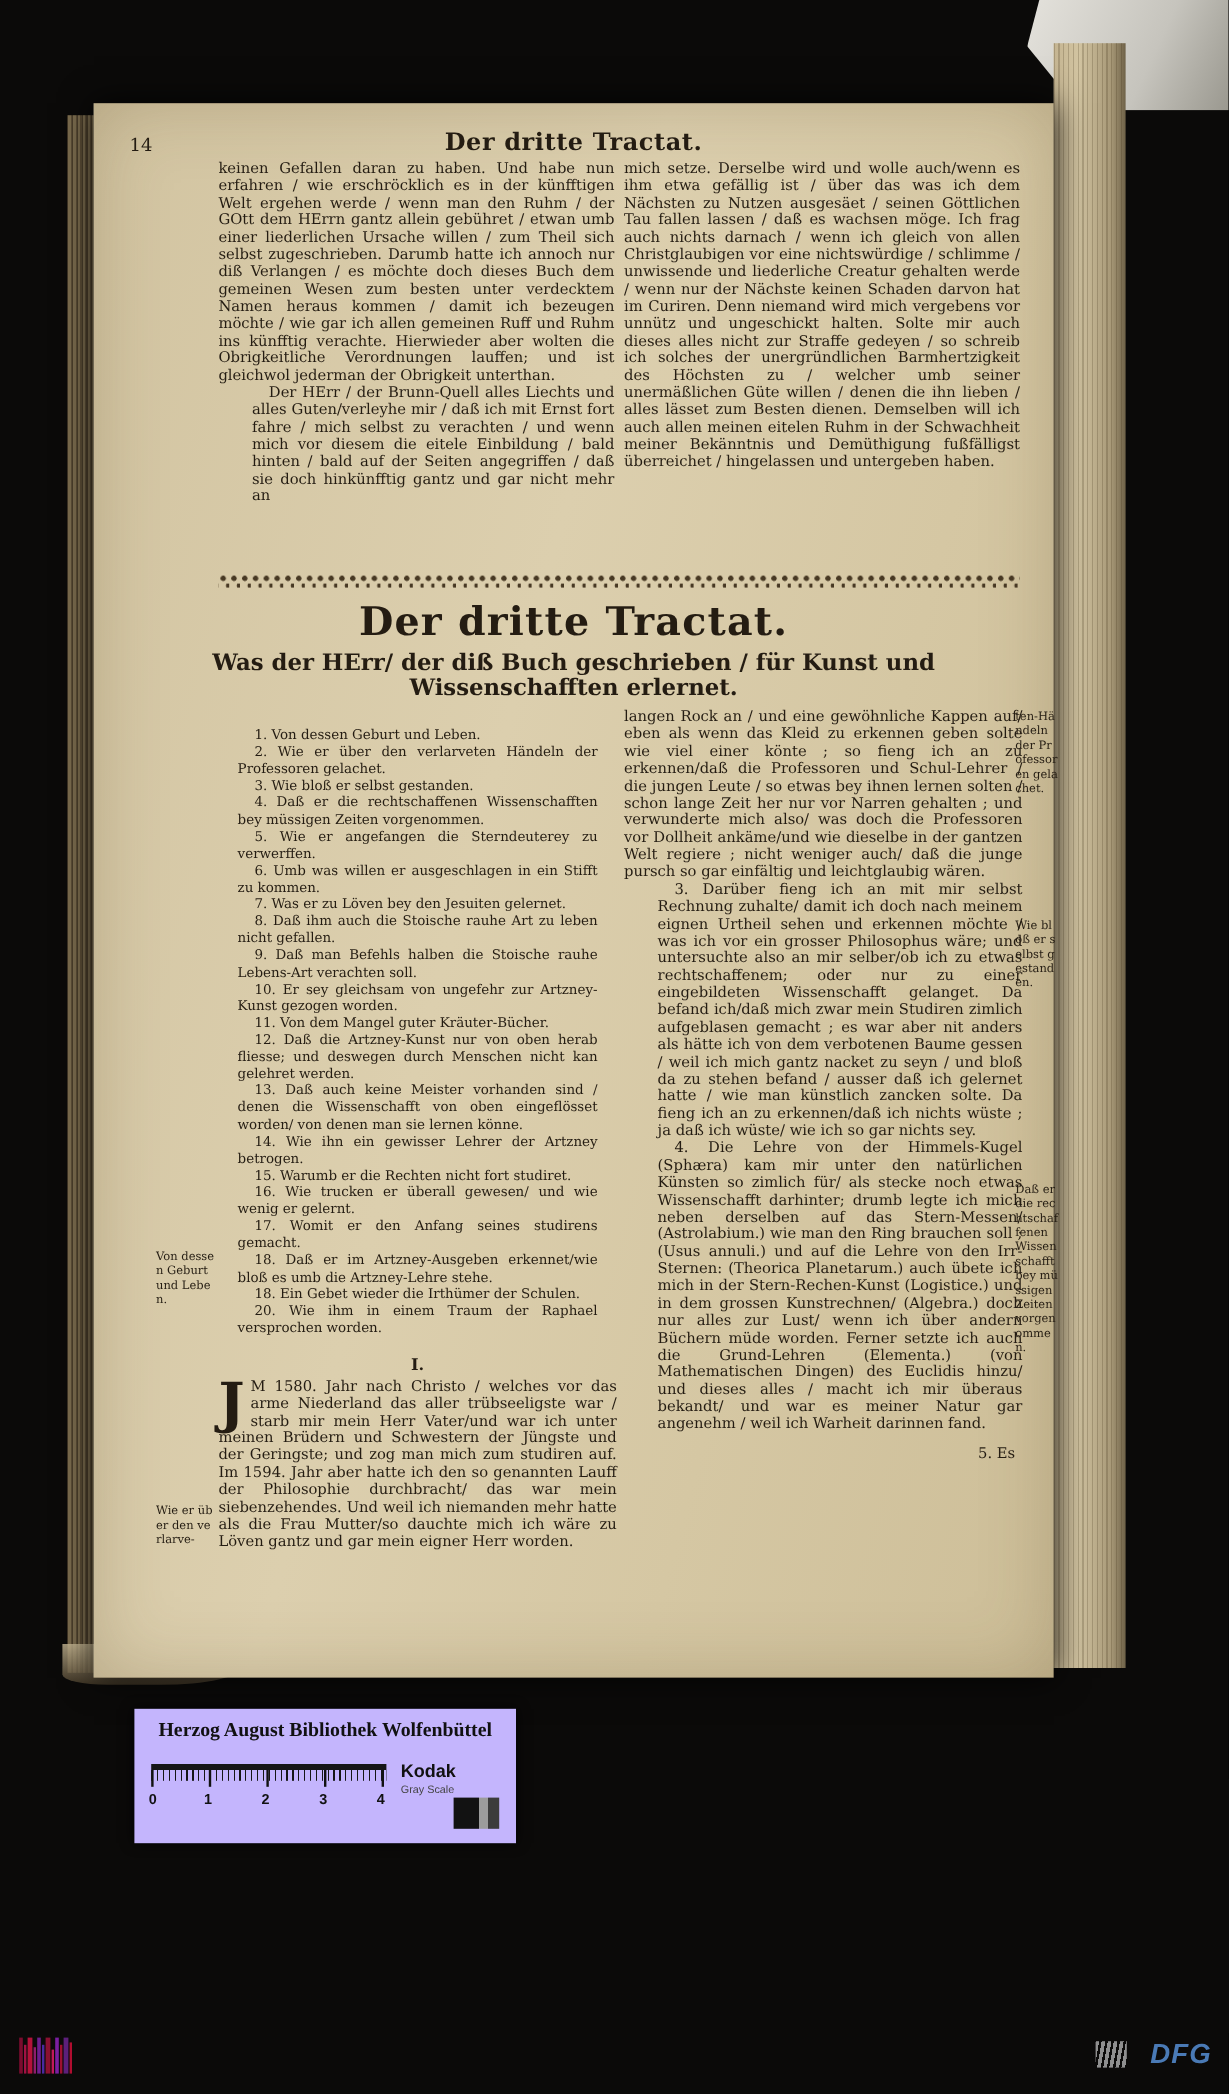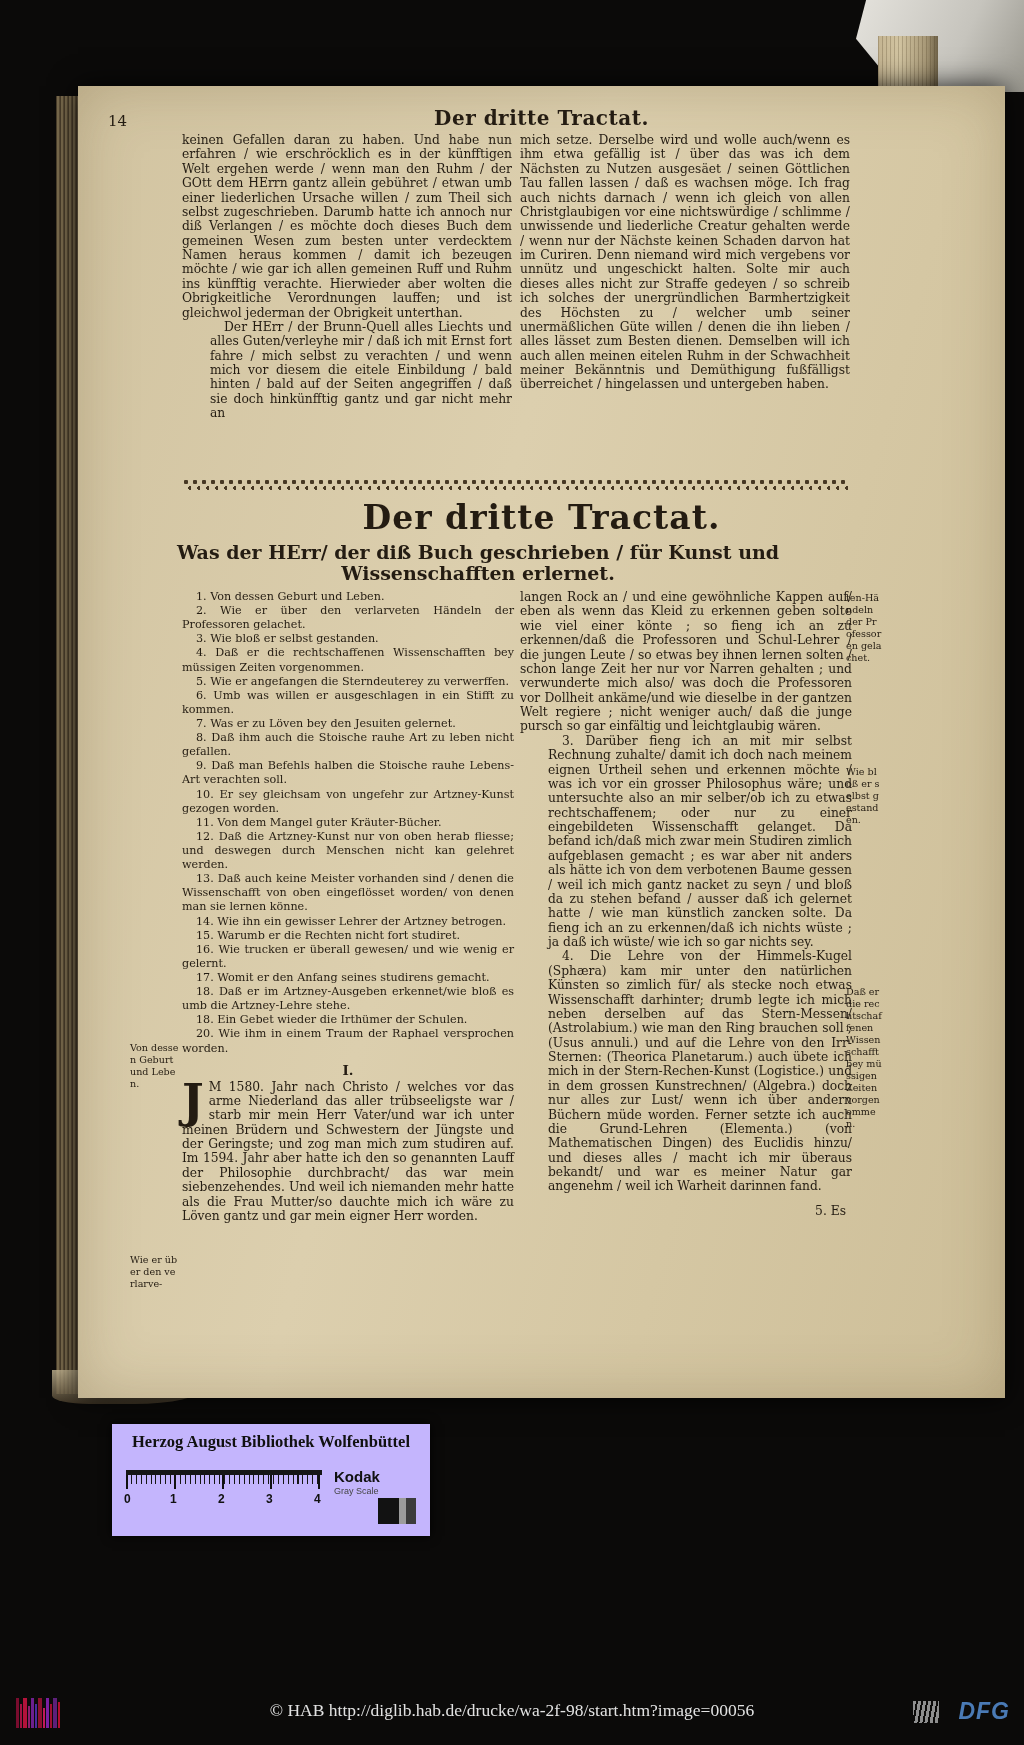--- a/index.html
+++ b/index.html
@@ -15,21 +15,21 @@
     background:linear-gradient(90deg,#c4b491,#d2c4a1 35%,#a79877 80%,#6f6248);
     }
   .edge-right::after{content:"";position:absolute;inset:0;
     background:repeating-linear-gradient(90deg,rgba(60,45,20,.22) 0 1px,transparent 1px 4px);}
   .edge-left{left:56px;top:96px;width:22px;height:1298px;
     background:repeating-linear-gradient(90deg,#4a3e2b 0 1px,#7b6c4e 1px 3px,#5b4d36 3px 4px);}
   .edge-bottom-left{left:52px;top:1370px;width:150px;height:34px;
     background:linear-gradient(#c9ba96,#4a3e2b);border-radius:0 0 45% 25%;opacity:.8;}
 
   
-  .page{left:78px;top:86px;width:927px;height:1312px;color:#241c12;
+  .page{left:78px;top:86px;width:800px;height:1312px;color:#241c12;
     background:linear-gradient(105deg,#d2c4a1,#dccfae 42%,#d5c7a3 70%,#cdbe98);
     box-shadow:0 0 26px rgba(0,0,0,.85), inset 0 0 60px rgba(90,70,35,.25);}
   .running-title{left:0;top:20px;width:100%;text-align:center;font-size:20px;font-weight:bold;letter-spacing:.5px;}
   .page-number{left:30px;top:26px;font-size:15px;}
 
   .textcol{font-size:12.3px;line-height:1.17;text-align:justify;}
   .col-tl{left:104px;top:47px;width:330px;}
   .col-tr{left:442px;top:47px;width:330px;}
   .textcol p{margin:0;}
   .textcol p.ind{text-indent:14px;margin-left:28px;}
@@ -37,21 +37,21 @@
   .ornament-band{left:104px;top:392px;width:668px;height:15px;
     background-image:radial-gradient(circle at 4px 4px,#473823 2px,transparent 2.5px),
                      radial-gradient(circle at 8px 10px,#473823 1.6px,transparent 2px);
     background-size:9px 15px;}
 
   .section-title{left:0;top:412px;width:100%;text-align:center;font-size:33px;font-weight:bold;letter-spacing:1px;}
   .section-subtitle{left:88px;top:456px;width:624px;text-align:center;font-size:19px;font-weight:bold;line-height:1.12;}
 
   .col-ml{left:104px;top:504px;width:332px;}
   .col-mr{left:442px;top:504px;width:332px;}
-  .contents{margin:0;padding:0;list-style:none;font-size:11.2px;line-height:1.26;text-align:justify;}
+  .contents{margin:16px;padding:0;list-style:none;font-size:11.2px;line-height:1.26;text-align:justify;}
   .contents li{margin:0;text-indent:14px;}
   .roman-head{text-align:center;font-size:13.5px;font-weight:bold;margin:6px 0 2px;}
   .dropcap-para::first-letter{float:left;font-size:46px;line-height:.82;padding:3px 5px 0 0;font-weight:bold;}
   .catchword{margin-top:10px;text-align:right;padding-right:6px;font-size:12.3px;}
 
   .sidenote{font-size:9.6px;line-height:1.25;word-break:break-all;text-align:left;}
   .sn-l{left:52px;width:50px;}
   .sn-r{left:768px;width:36px;}
   .sn-l1{top:956px;} .sn-l2{top:1168px;}
   .sn-r1{top:506px;} .sn-r2{top:680px;} .sn-r3{top:900px;}
@@ -196,19 +196,18 @@
       <span></span>
       <span></span>
       <span></span>
     <span></span>
       <span></span>
       <span></span>
       <span></span>
       <span></span>
       <span></span>
   </div>
-  <div class="abs footer-credit">© HAB http://diglib.hab.de/drucke/wa-2f-98/start.htm?image=00056</div>
   <div class="abs dfg-logo">
     <span class="dfg-wings"></span>
     <span class="dfg-text">DFG</span>
   </div>
 
 </div>
 
 </body></html>

